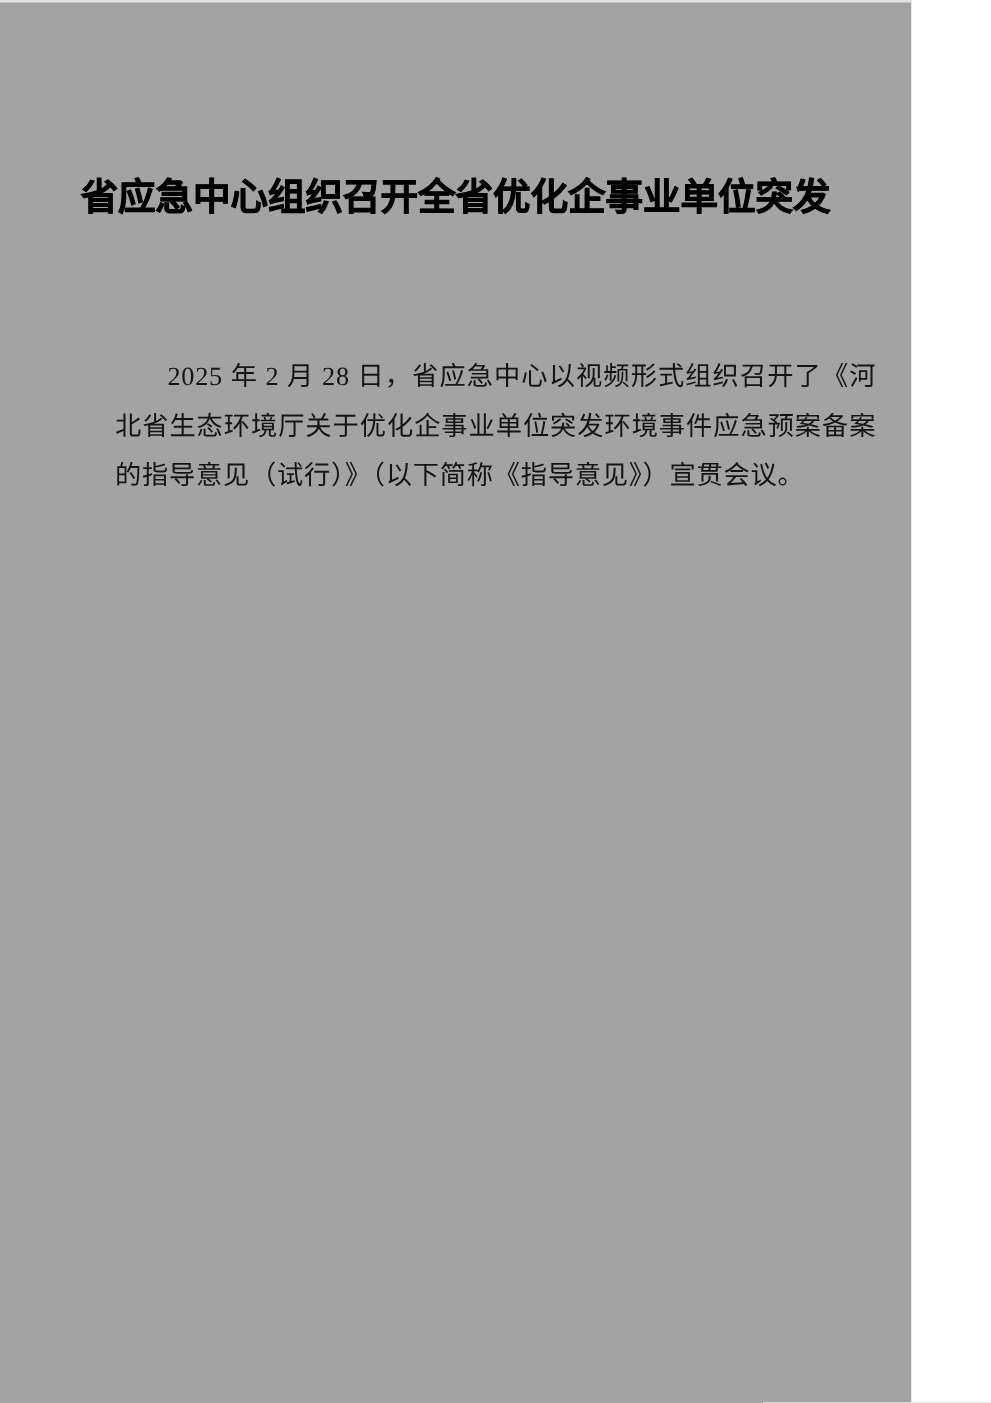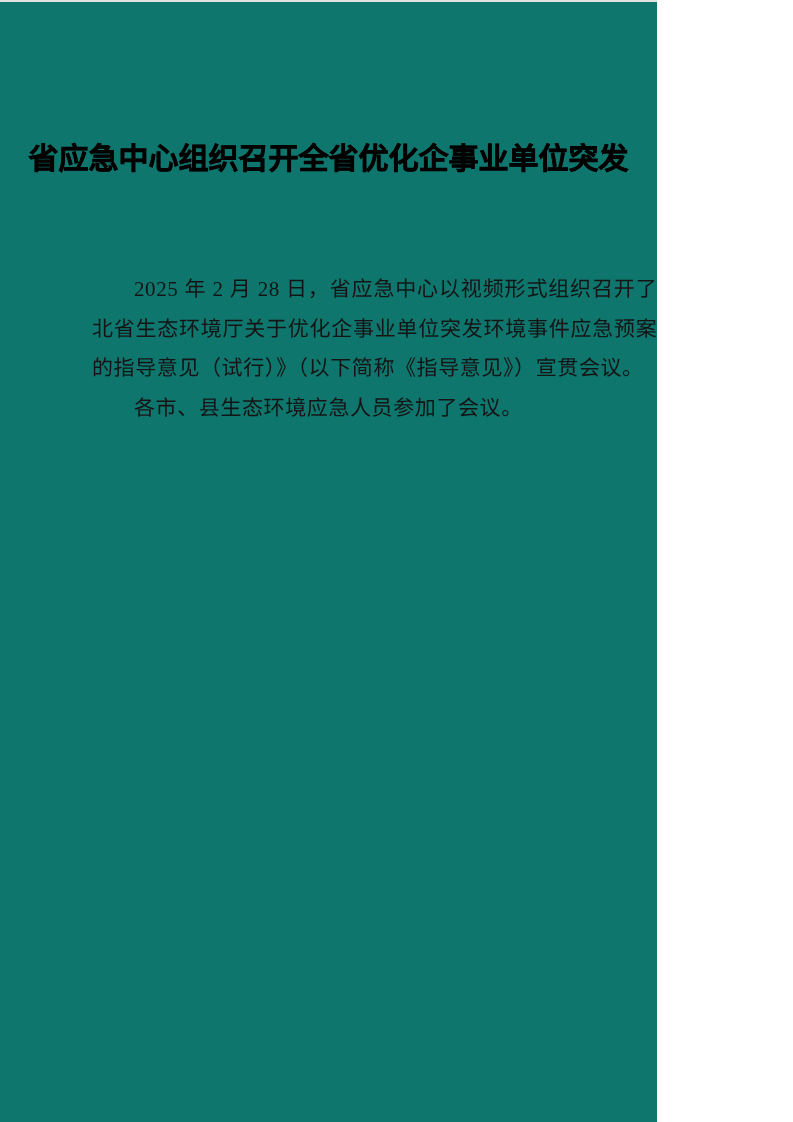--- a/index.html
+++ b/index.html
@@ -3,23 +3,23 @@
 <meta charset="utf-8">
 <title>文档</title>
 <style>
   html, body {
     margin: 0;
     padding: 0;
     background: #ffffff;
   }
   .page {
     position: relative;
-    width: 657px;
+    width: 729px;
     height: 1122px;
-    background: #0f766e;
+    background: #a3a3a3;
     overflow: hidden;
   }
   .top-scan-line {
     position: absolute;
     top: 0;
     left: 0;
     width: 100%;
     height: 2px;
     background: #e2e2e2;
   }
@@ -37,21 +37,21 @@
     letter-spacing: 0px;
     color: #000000;
     -webkit-text-stroke: 0.6px #000000;
   }
   .doc-title .title-line {
     display: block;
     white-space: nowrap;
   }
   .doc-body {
     position: absolute;
-    top: 270px;
+    top: 282px;
     left: 92px;
     width: 609px;
     font-family: "Liberation Serif", "DejaVu Serif", serif;
     font-size: 21px;
     line-height: 39.7px;
     color: #141414;
     text-align: justify;
     text-justify: inter-ideograph;
   }
   .doc-body p {
@@ -68,16 +68,15 @@
 <div class="page">
 
   <div class="top-scan-line"></div>
 
   <h1 class="doc-title">
     <span class="title-line">省应急中心组织召开全省优化企事业单位突发</span>
   </h1>
 
   <div class="doc-body">
     <p>2025 年 2 月 28 日，省应急中心以视频形式组织召开了《河北省生态环境厅关于优化企事业单位突发环境事件应急预案备案的指导意见（试行）》（以下简称《指导意见》）宣贯会议。</p>
-    <p>各市、县生态环境应急人员参加了会议。</p>
   </div>
 
 </div>
 
 </body></html>

